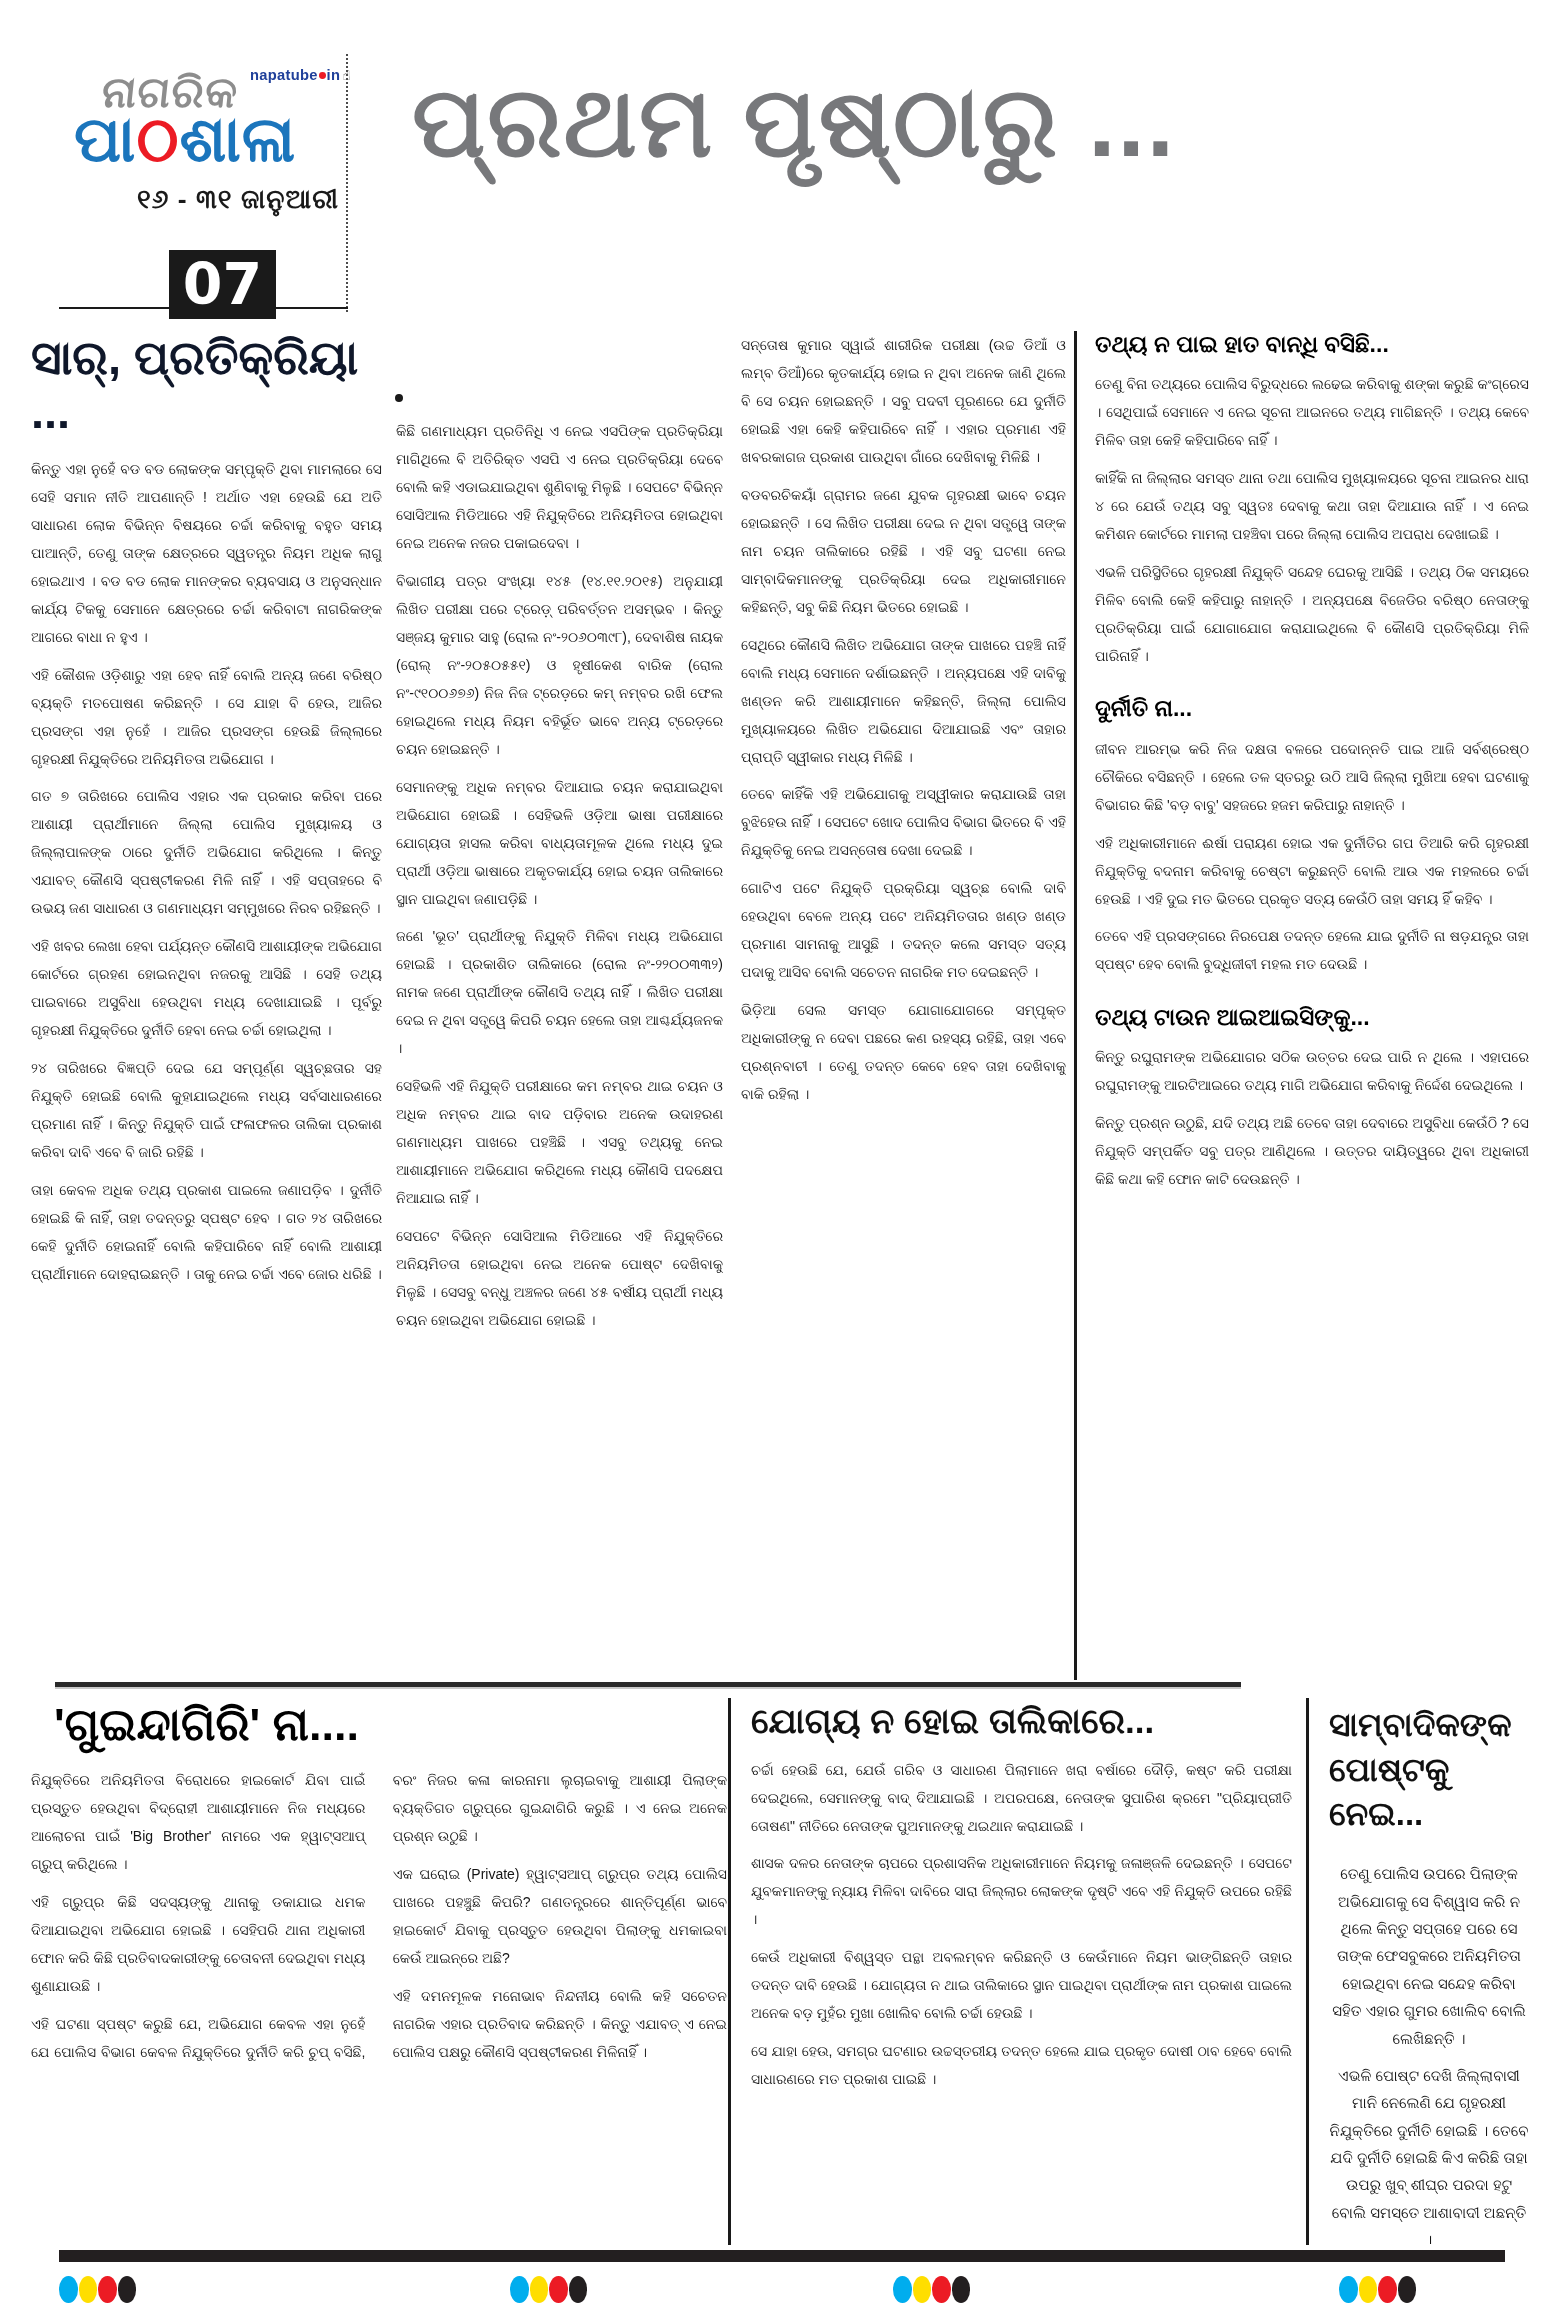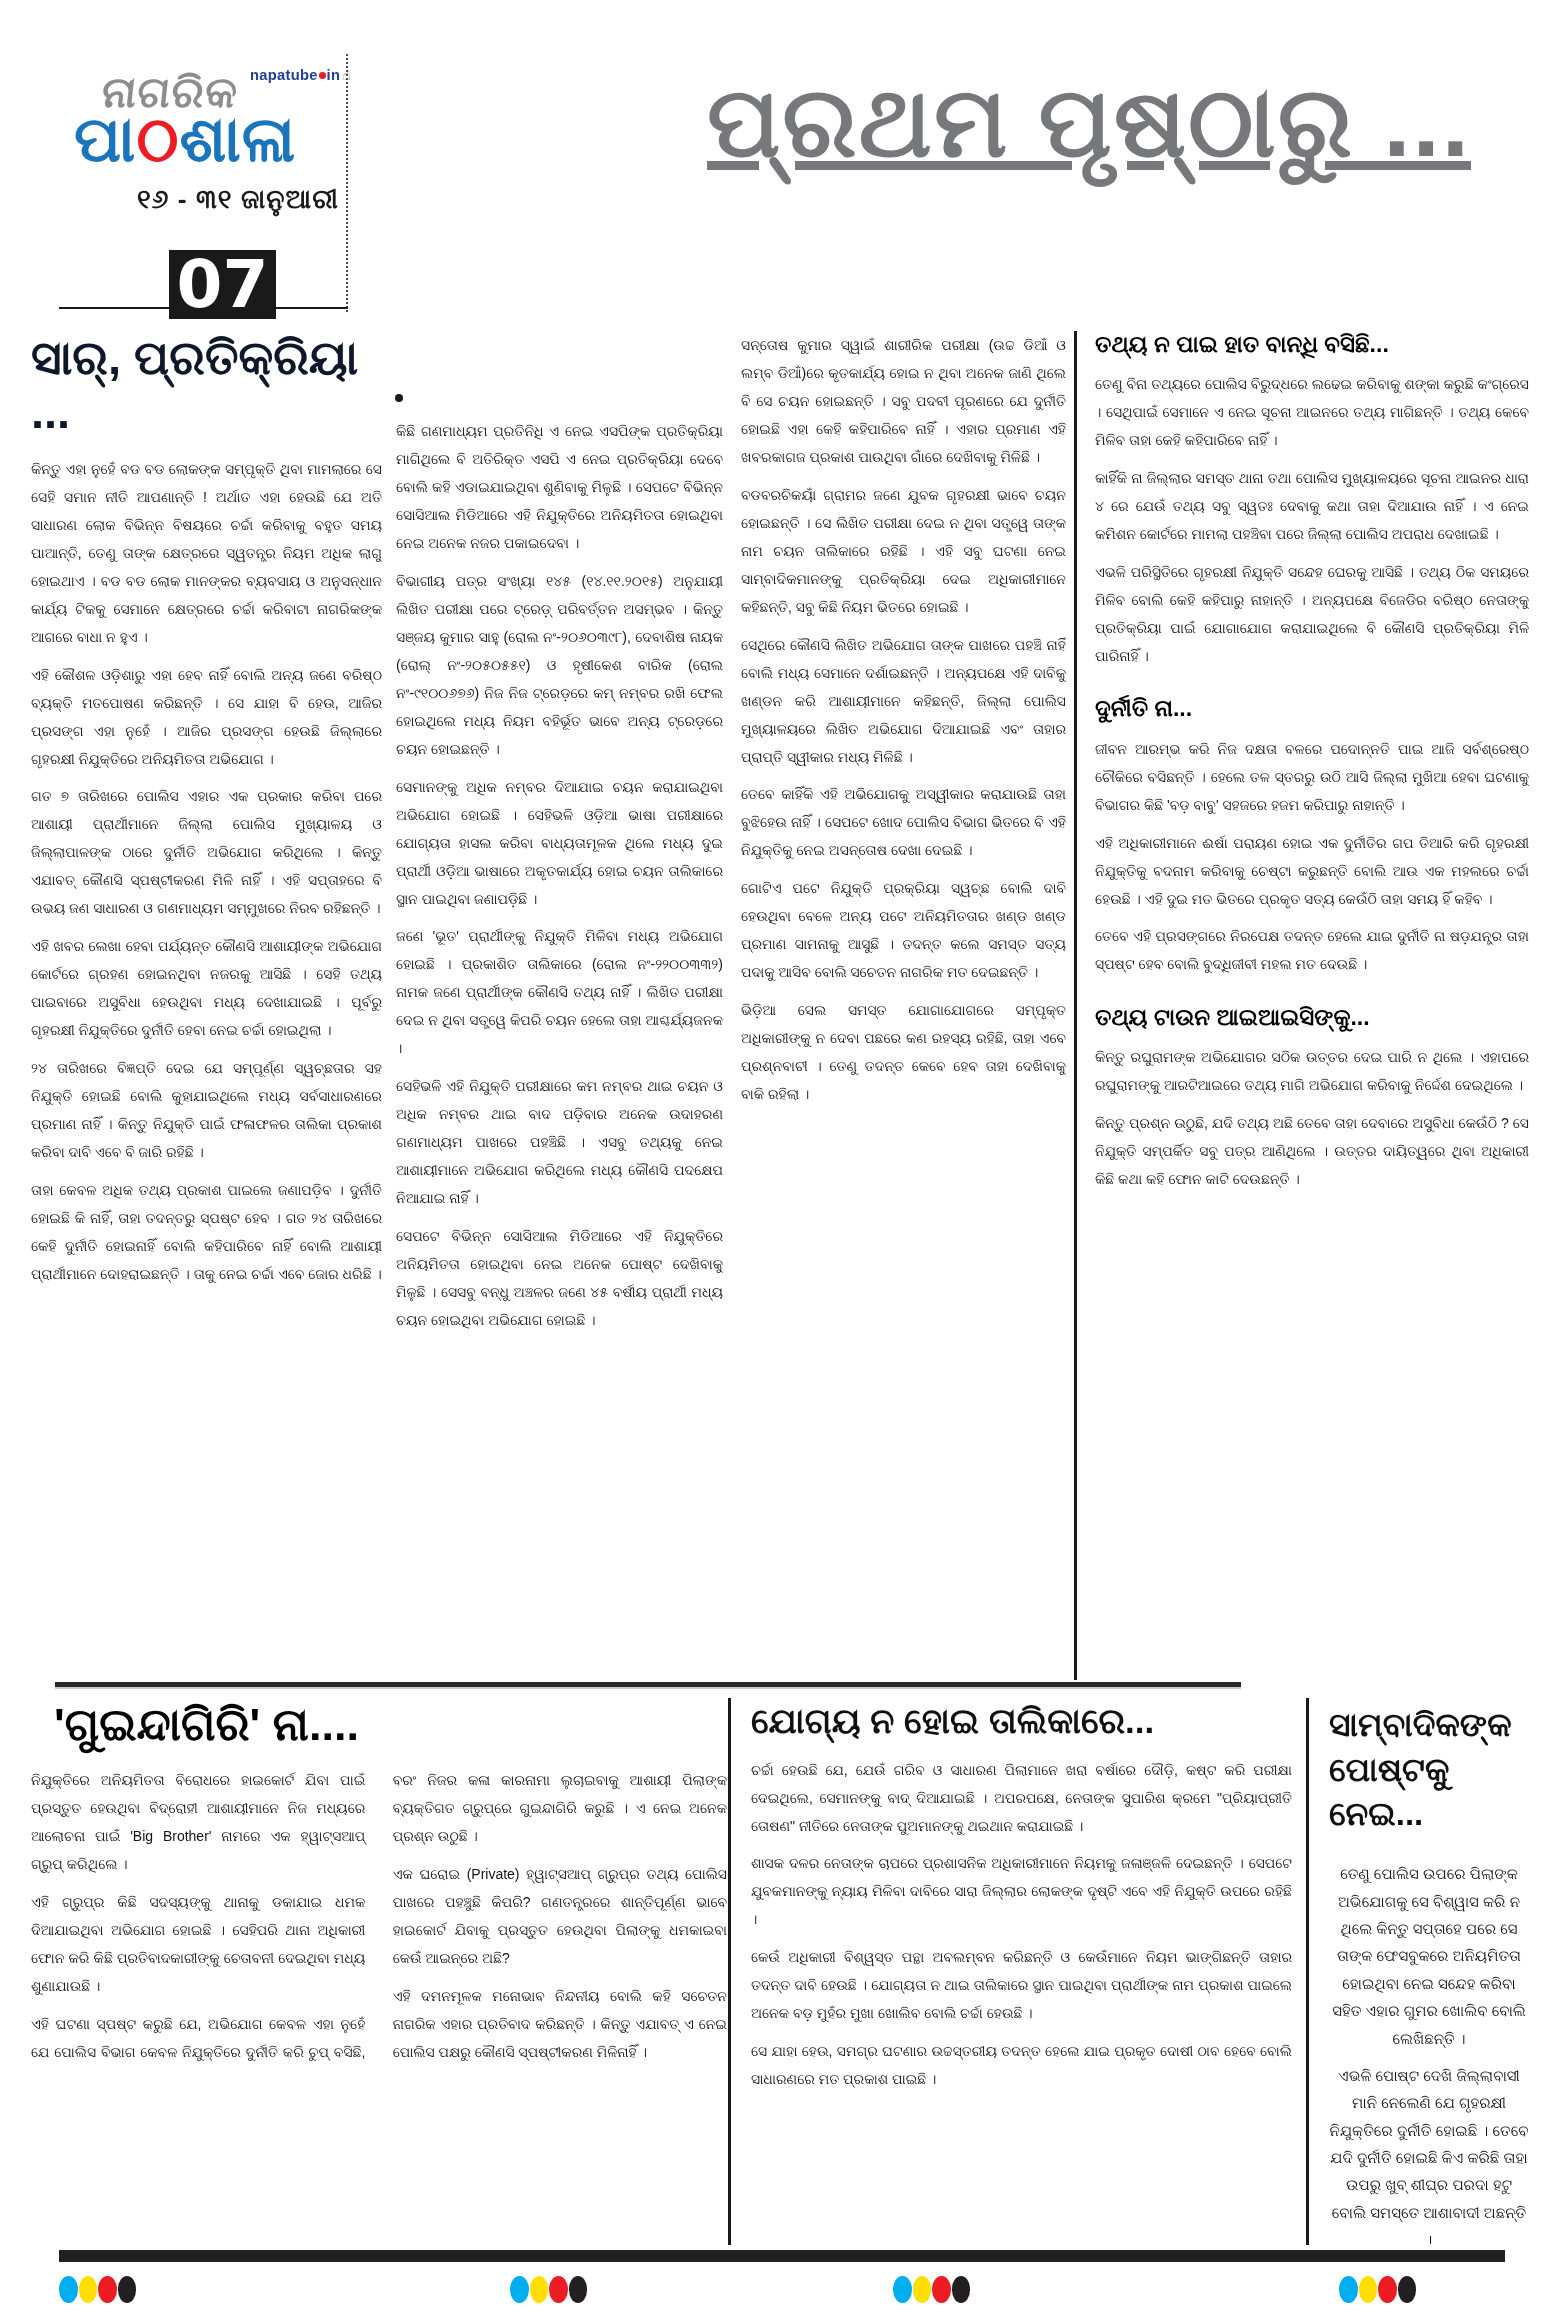--- a/index.html
+++ b/index.html
@@ -12,23 +12,23 @@
   .site-url{position:absolute;left:250px;top:67px;width:108px;font-size:14.7px;font-weight:bold;color:#20409a;letter-spacing:0.3px;white-space:nowrap;}
   .site-url .red-dot{display:inline-block;width:6.9px;height:6.9px;border-radius:50%;background:#ec1b24;margin:0 1px 1px 1px;vertical-align:middle;}
   .site-url .cursor{color:#555;font-weight:normal;font-size:13.7px;margin-left:2px;}
   .brand1{position:absolute;left:102px;top:71px;font-size:43px;font-weight:bold;color:#8d8d8d;transform:skewX(-6deg);letter-spacing:1px;line-height:1;}
   .brand2{position:absolute;left:74px;top:108px;font-size:63px;font-weight:bold;color:#1b75bc;letter-spacing:1px;line-height:1;}
   .brand2 .mid{color:#ec1b24;}
   .daterange{position:absolute;left:137px;top:184px;font-size:26.5px;font-weight:bold;color:#1a1a1a;letter-spacing:1px;}
   .dotted-rule{position:absolute;left:346px;top:54px;height:258px;width:0;border-left:2.9px dotted #4a4a4a;}
   .thin-rule{position:absolute;left:59px;top:307px;width:289px;height:2px;background:#1a1a1a;}
   .pageno{position:absolute;left:169px;top:250px;width:107px;height:69px;background:#1a1a1a;color:#fff;
-    font-size:66px;font-weight:bold;text-align:center;line-height:69px;font-family:"DejaVu Sans",sans-serif;}
-  .banner{position:absolute;left:412px;top:61px;width:1059px;margin:0;text-align:right;
-    font-size:98px;font-weight:bold;color:#77787b;line-height:1.25;letter-spacing:2px;text-decoration:underline;}
+    font-size:57px;font-weight:bold;text-align:center;line-height:69px;font-family:"DejaVu Sans",sans-serif;}
+  .banner{position:absolute;left:412px;top:61px;width:1059px;margin:0;text-align:left;
+    font-size:98px;font-weight:bold;color:#77787b;line-height:1.25;letter-spacing:2px;}
   
   .col{position:absolute;overflow:hidden;}
   .para{margin:0 0 9.8px 0;font-size:14px;line-height:28px;text-align:justify;color:#141414;}
   .col1{left:31px;top:331px;width:351px;height:1345px;}
   .col2{left:396px;top:331px;width:327px;height:1345px;padding-top:86px;box-sizing:border-box;}
   .col3{left:741px;top:331px;width:325px;height:1345px;}
   .col4{left:1095px;top:331px;width:434px;height:1345px;}
   .stray-bullet{position:absolute;left:395px;top:394px;width:7.8px;height:7.8px;border-radius:50%;background:#1a1a1a;}
   h2.art-headline{margin:0 0 15.7px 0;font-size:47px;font-weight:bold;color:#0f172a;line-height:1.15;letter-spacing:0;}
   h3.sub-headline{margin:0 0 11.8px 0;font-size:23px;font-weight:bold;color:#000;line-height:1.2;}

